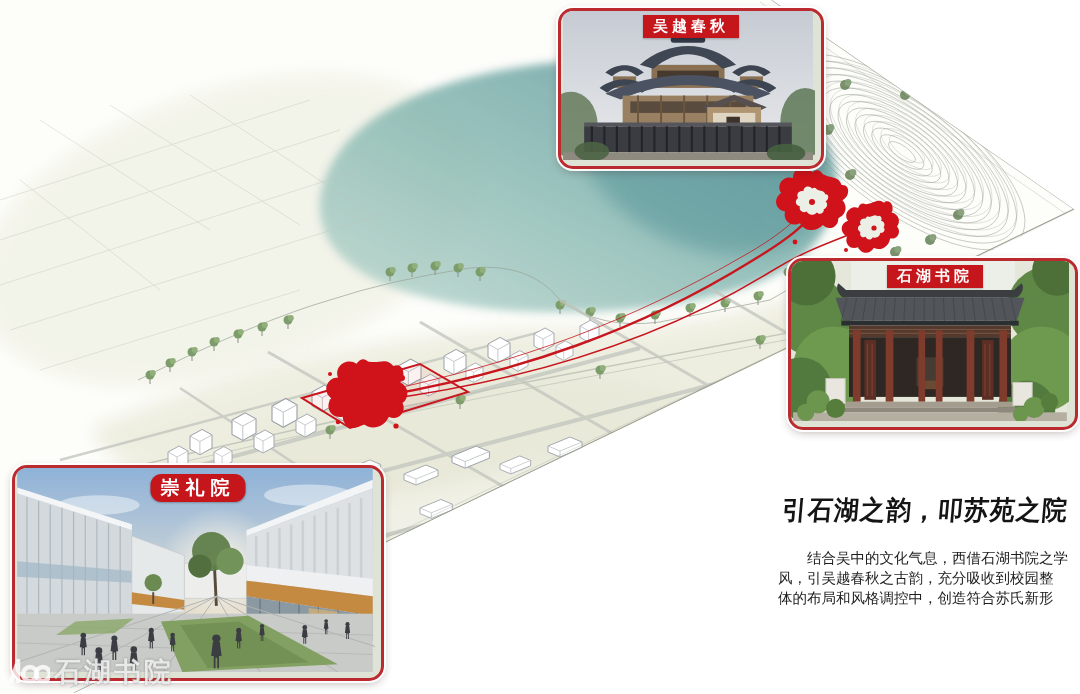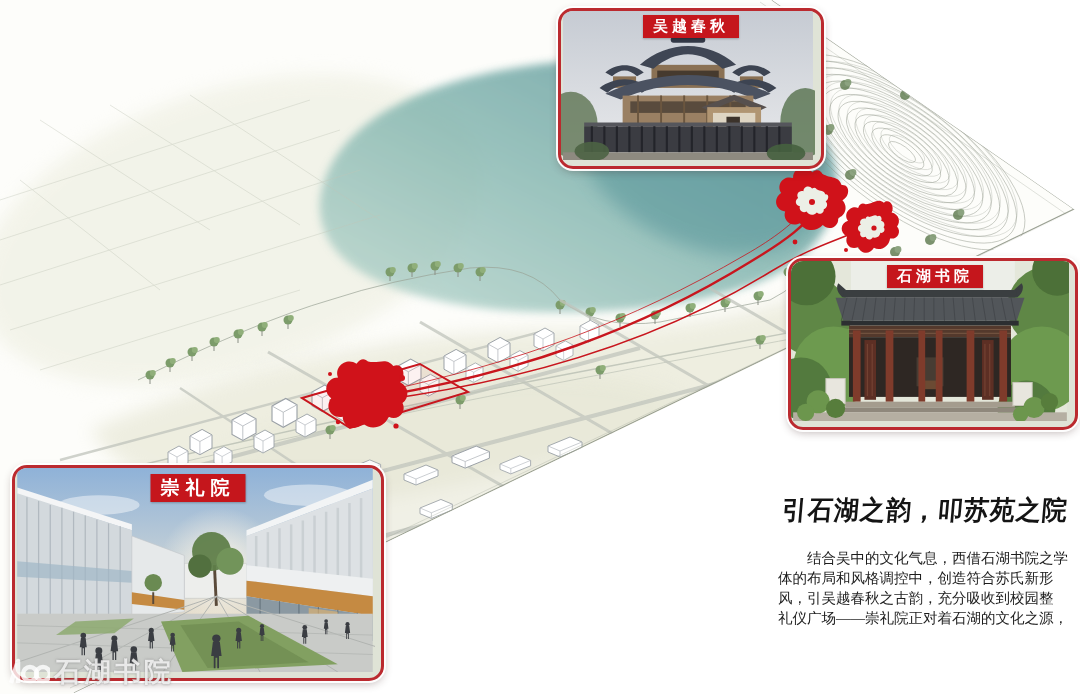--- a/index.html
+++ b/index.html
@@ -12,21 +12,21 @@
               box-shadow:0 0 0 2px rgba(255,255,255,.95),0 3px 8px rgba(60,30,30,.3);z-index:3;background:#dfe3d6;}
   .photo-card svg{display:block;}
   #card-wuyue{left:558px;top:8px;width:260px;height:155px;}
   #card-shihu{left:788px;top:258px;width:284px;height:166px;}
   #card-chongli{left:12px;top:465px;width:366px;height:210px;}
   .card-label{position:absolute;background:#c5161c;color:#fff;text-align:left;
               font-family:"Liberation Serif","DejaVu Serif",serif;font-weight:bold;
               letter-spacing:4px;line-height:1.25;padding:2px 10px;box-shadow:0 1px 2px rgba(0,0,0,.25);}
   #card-wuyue .card-label{top:4px;left:50%;transform:translateX(-50%);font-size:15px;}
   #card-shihu .card-label{top:4px;left:96px;font-size:15px;}
-  #card-chongli .card-label{top:6px;left:50%;transform:translateX(-50%);font-size:19px;letter-spacing:6px;}
+  #card-chongli .card-label{top:6px;left:50%;transform:translateX(-50%);font-size:19px;letter-spacing:6px;border-radius:11px;}
 
   
   .text-block{position:absolute;left:778px;top:494px;width:294px;z-index:4;color:#141414;}
   .tb-title{font-family:"DejaVu Serif","Liberation Serif",serif;font-weight:900;font-size:25px;
             letter-spacing:1px;text-align:center;transform:skewX(-5deg) scaleY(1.05);white-space:nowrap;}
   .tb-body{margin-top:21px;font-family:"Liberation Serif","DejaVu Serif",serif;font-size:14.5px;
            line-height:20px;color:#1d1d1d;}
   .tb-line{white-space:nowrap;}
   .tb-line.indent{text-indent:2em;}
 
@@ -547,23 +547,22 @@
           <use href="#person" transform="translate(120,198) scale(1.4)"></use>
       </g>
     </svg>
     <div class="card-label">崇礼院</div>
   </div>
 
   <div class="text-block">
     <div class="tb-title">引石湖之韵，叩苏苑之院</div>
     <div class="tb-body">
       <div class="tb-line indent">结合吴中的文化气息，西借石湖书院之学</div>
+      <div class="tb-line">风，引吴越春秋之古韵，充分吸收到校园整</div>
       <div class="tb-line">体的布局和风格调控中，创造符合苏氏新形</div>
-      <div class="tb-line">风，引吴越春秋之古韵，充分吸收到校园整</div>
-      <div class="tb-line">礼仪广场——崇礼院正对着石湖的文化之源，</div>
     </div>
   </div>
 
   <div class="watermark">
     <svg width="44" height="32" viewBox="0 0 44 32" fill="none" stroke="rgba(255,255,255,0.8)" stroke-width="4.5">
       <path d="M5,27 L12,5 L12,27" stroke-linejoin="round"></path>
       <circle cx="24" cy="18" r="7"></circle>
       <circle cx="37" cy="18" r="7"></circle>
     </svg>
     <span class="wm-text">石湖书院</span>

